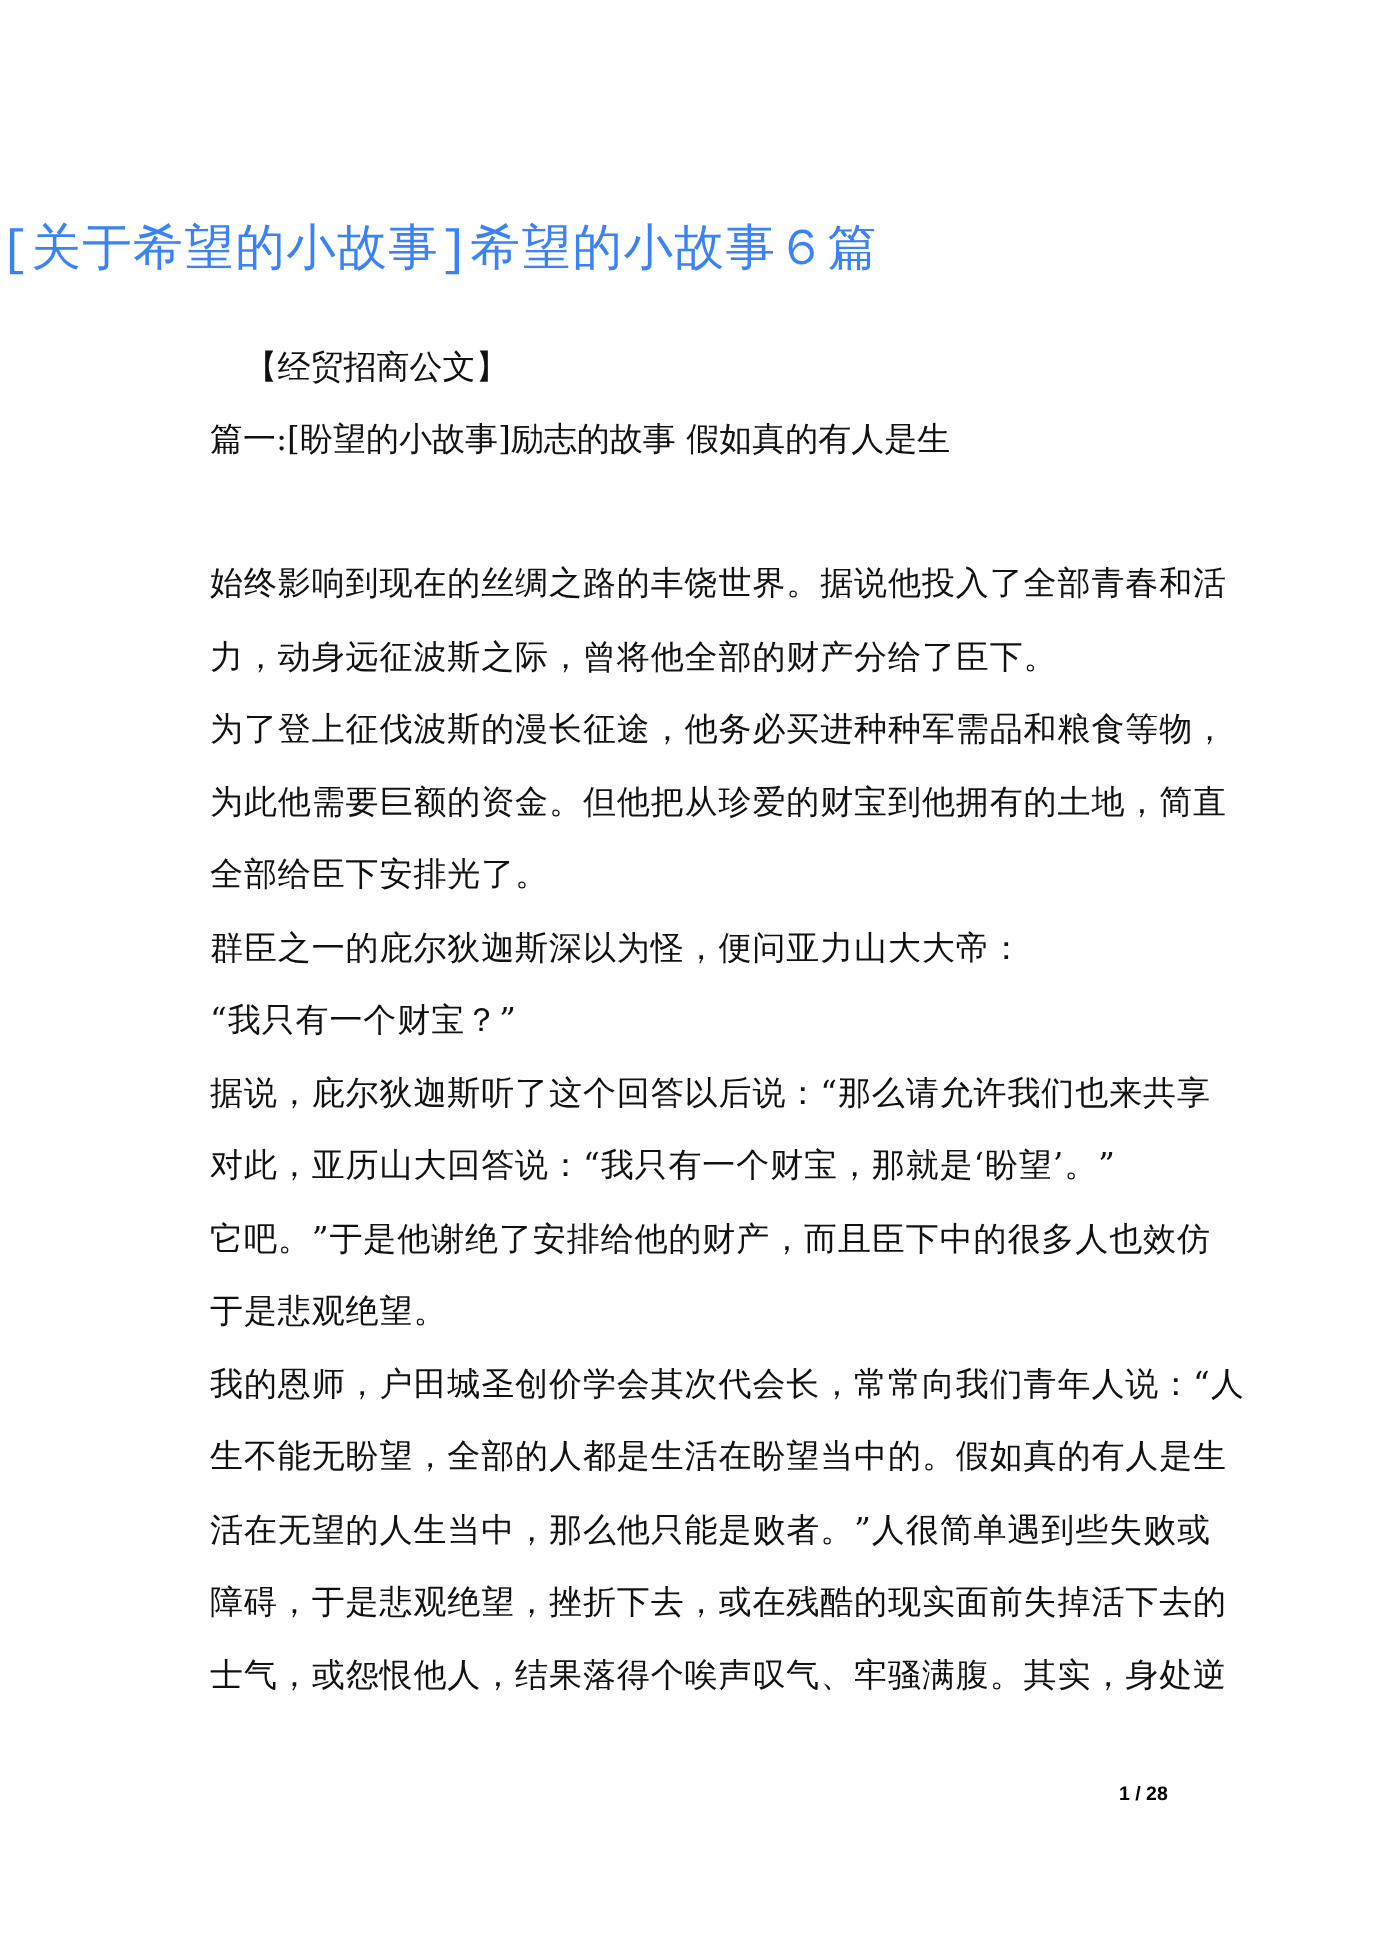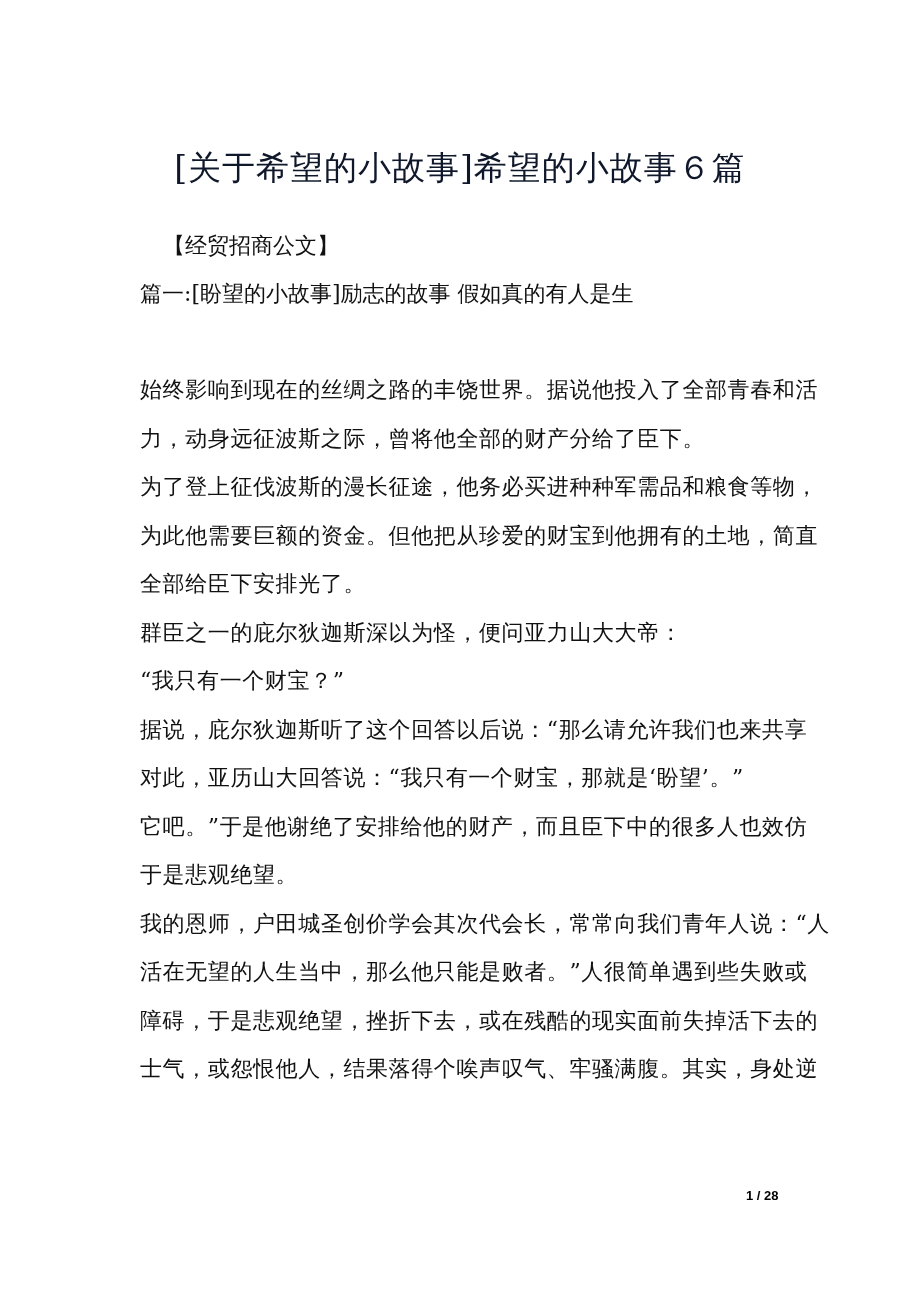--- a/index.html
+++ b/index.html
@@ -1,20 +1,20 @@
 <!DOCTYPE html>
 <html><head>
 <meta charset="utf-8">
 <style>
   html, body { margin: 0; padding: 0; background: #ffffff; }
   body { width: 920px; height: 1302px; position: relative; overflow: hidden;
          font-family: "DejaVu Serif", "Liberation Serif", serif; color: #111; }
   .page { position: absolute; left: 0; top: 0; width: 920px; height: 1302px; background: #fff; }
-  .title { position: absolute; left: 0; width: 920px; top: 140px; text-align: center;
-           color: #0f172a; font-size: 33px; line-height: 56px; letter-spacing: 1px; white-space: nowrap; }
+  .title { position: absolute; left: 0; width: 920px; top: 140px; 
+           color: #3b82f6; font-size: 33px; line-height: 56px; letter-spacing: 1px; white-space: nowrap; font-family: Liberation Mono, monospace; }
   .category { position: absolute; left: 163px; top: 228px; font-size: 22px; line-height: 36px; white-space: nowrap; }
   .section-title { position: absolute; left: 140px; top: 276px; font-size: 22px; line-height: 36px; white-space: nowrap; }
   .body { position: absolute; left: 140px; top: 366px; width: 660px; }
   .line { display: block; height: 48.5px; line-height: 48.5px; font-size: 22px; white-space: nowrap; letter-spacing: 0.6px; }
   .page-number { position: absolute; left: 746px; top: 1188px; font-family: "Liberation Sans", sans-serif;
                  font-weight: bold; font-size: 13px; color: #000; white-space: nowrap; }
 </style>
 </head>
 <body>
 
@@ -29,19 +29,20 @@
     <span class="line">为了登上征伐波斯的漫长征途，他务必买进种种军需品和粮食等物，</span>
     <span class="line">为此他需要巨额的资金。但他把从珍爱的财宝到他拥有的土地，简直</span>
     <span class="line">全部给臣下安排光了。</span>
     <span class="line">群臣之一的庇尔狄迦斯深以为怪，便问亚力山大大帝：</span>
     <span class="line">“我只有一个财宝？”</span>
     <span class="line">据说，庇尔狄迦斯听了这个回答以后说：“那么请允许我们也来共享</span>
     <span class="line">对此，亚历山大回答说：“我只有一个财宝，那就是‘盼望’。”</span>
     <span class="line">它吧。”于是他谢绝了安排给他的财产，而且臣下中的很多人也效仿</span>
     <span class="line">于是悲观绝望。</span>
     <span class="line">我的恩师，户田城圣创价学会其次代会长，常常向我们青年人说：“人</span>
+    <span class="line">生不能无盼望，全部的人都是生活在盼望当中的。假如真的有人是生</span>
     <span class="line">活在无望的人生当中，那么他只能是败者。”人很简单遇到些失败或</span>
     <span class="line">障碍，于是悲观绝望，挫折下去，或在残酷的现实面前失掉活下去的</span>
     <span class="line">士气，或怨恨他人，结果落得个唉声叹气、牢骚满腹。其实，身处逆</span>
   </div>
 
   <div class="page-number">1 / 28</div>
 </div>
 
 </body></html>

